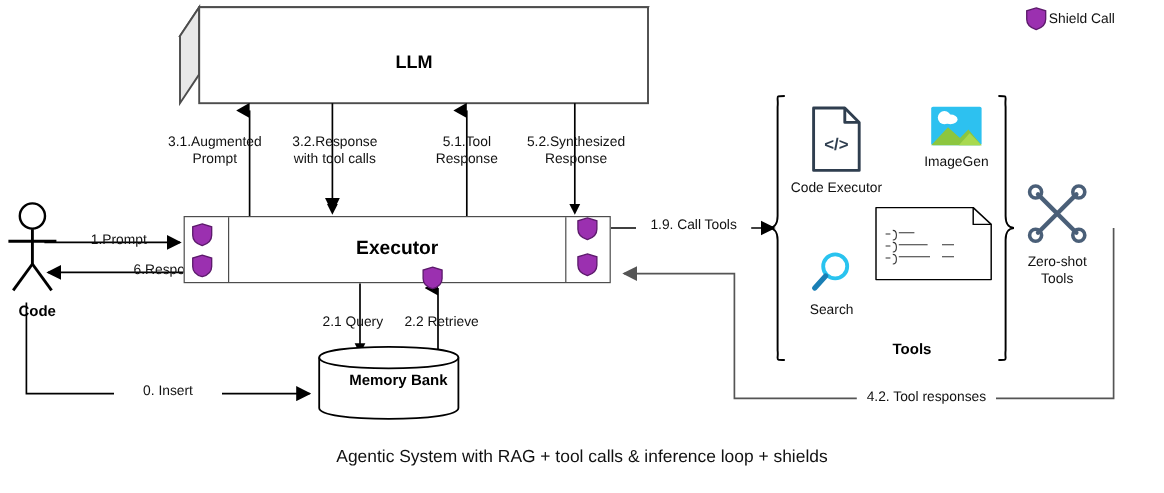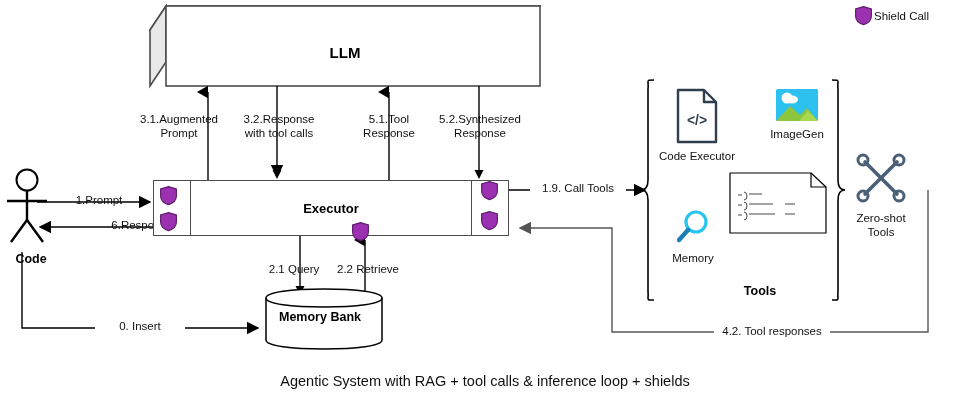--- a/index.html
+++ b/index.html
@@ -11,25 +11,25 @@
   svg{overflow:visible;}
 
   
   #llm-box{left:150px;top:4px;width:390px;height:82px;}
   #llm-title{left:150px;top:44px;width:390px;text-align:center;font-weight:bold;font-size:15px;}
 
   
   #executor-box{left:153px;top:180px;width:356px;height:56px;border:1.6px solid #4d4d4d;background:#fff;box-sizing:border-box;}
   #executor-left-col{position:absolute;left:0;top:0;width:37px;height:100%;border-right:1.6px solid #4d4d4d;box-sizing:border-box;}
   #executor-right-col{position:absolute;right:0;top:0;width:37px;height:100%;border-left:1.6px solid #4d4d4d;box-sizing:border-box;}
-  #executor-title{position:absolute;left:0;top:0;width:100%;height:100%;display:flex;align-items:center;justify-content:center;font-weight:bold;font-size:13px;}
+  #executor-title{position:absolute;left:0;top:0;width:100%;height:100%;display:flex;align-items:center;justify-content:center;font-weight:bold;font-size:16px;}
 
   
   #memory-bank{left:264px;top:288px;width:120px;height:62px;}
-  #memory-bank-label{left:260px;top:310px;width:120px;text-align:center;font-weight:bold;font-size:12.5px;}
+  #memory-bank-label{left:272px;top:310px;width:120px;text-align:center;font-weight:bold;font-size:12.5px;}
 
   
   #user-figure{left:5px;top:168px;width:60px;height:78px;}
   #user-label{left:0px;top:252px;width:62px;text-align:center;font-weight:bold;font-size:12.5px;}
   .tool-item{position:absolute;text-align:center;}
   .tool-cap{font-size:11.5px;line-height:13.5px;color:#111;margin-top:2px;white-space:pre-line;}
   #tools-title{left:700px;top:284px;width:120px;text-align:center;font-weight:bold;font-size:12.5px;}
 
   
   #legend{left:855px;top:6px;display:flex;align-items:center;gap:2px;}
@@ -174,21 +174,21 @@
     <path d="M24,33 L33,23 L43,33 Z" fill="#a8d94f"></path>
   </svg>
   <div class="tool-cap">ImageGen</div>
 </div>
 
 <div class="tool-item" style="left:658px;top:208px;width:70px;">
   <svg width="38" height="38" viewBox="0 0 38 38">
     <circle cx="22" cy="14" r="10" fill="none" stroke="#29c3ef" stroke-width="3.2"></circle>
     <line x1="14" y1="22" x2="5" y2="32" stroke="#1a7fb5" stroke-width="4.4" stroke-linecap="round"></line>
   </svg>
-  <div class="tool-cap">Memory</div>
+  <div class="tool-cap">Search</div>
 </div>
 
 <div class="tool-item" style="left:726px;top:172px;width:104px;">
   <svg width="98" height="62" viewBox="0 0 98 62">
     <path d="M1,1 H82 L97,15 V61 H1 Z" fill="#fff" stroke="#000" stroke-width="1.2" stroke-linejoin="round"></path>
     <path d="M82,1 V15 H97" fill="none" stroke="#000" stroke-width="1.2" stroke-linejoin="round"></path>
     <g stroke="#333" stroke-width="0.9" fill="none">
       <path d="M9,23 h4 M15,20 q3,0 3,4 q0,4 -3,4 M20,22 h13"></path>
       <path d="M9,33 h4 M15,30 q3,0 3,4 q0,4 -3,4 M20,32 h24 M56,32 h10"></path>
       <path d="M9,43 h4 M15,40 q3,0 3,4 q0,4 -3,4 M20,42 h26 M56,42 h10"></path>

